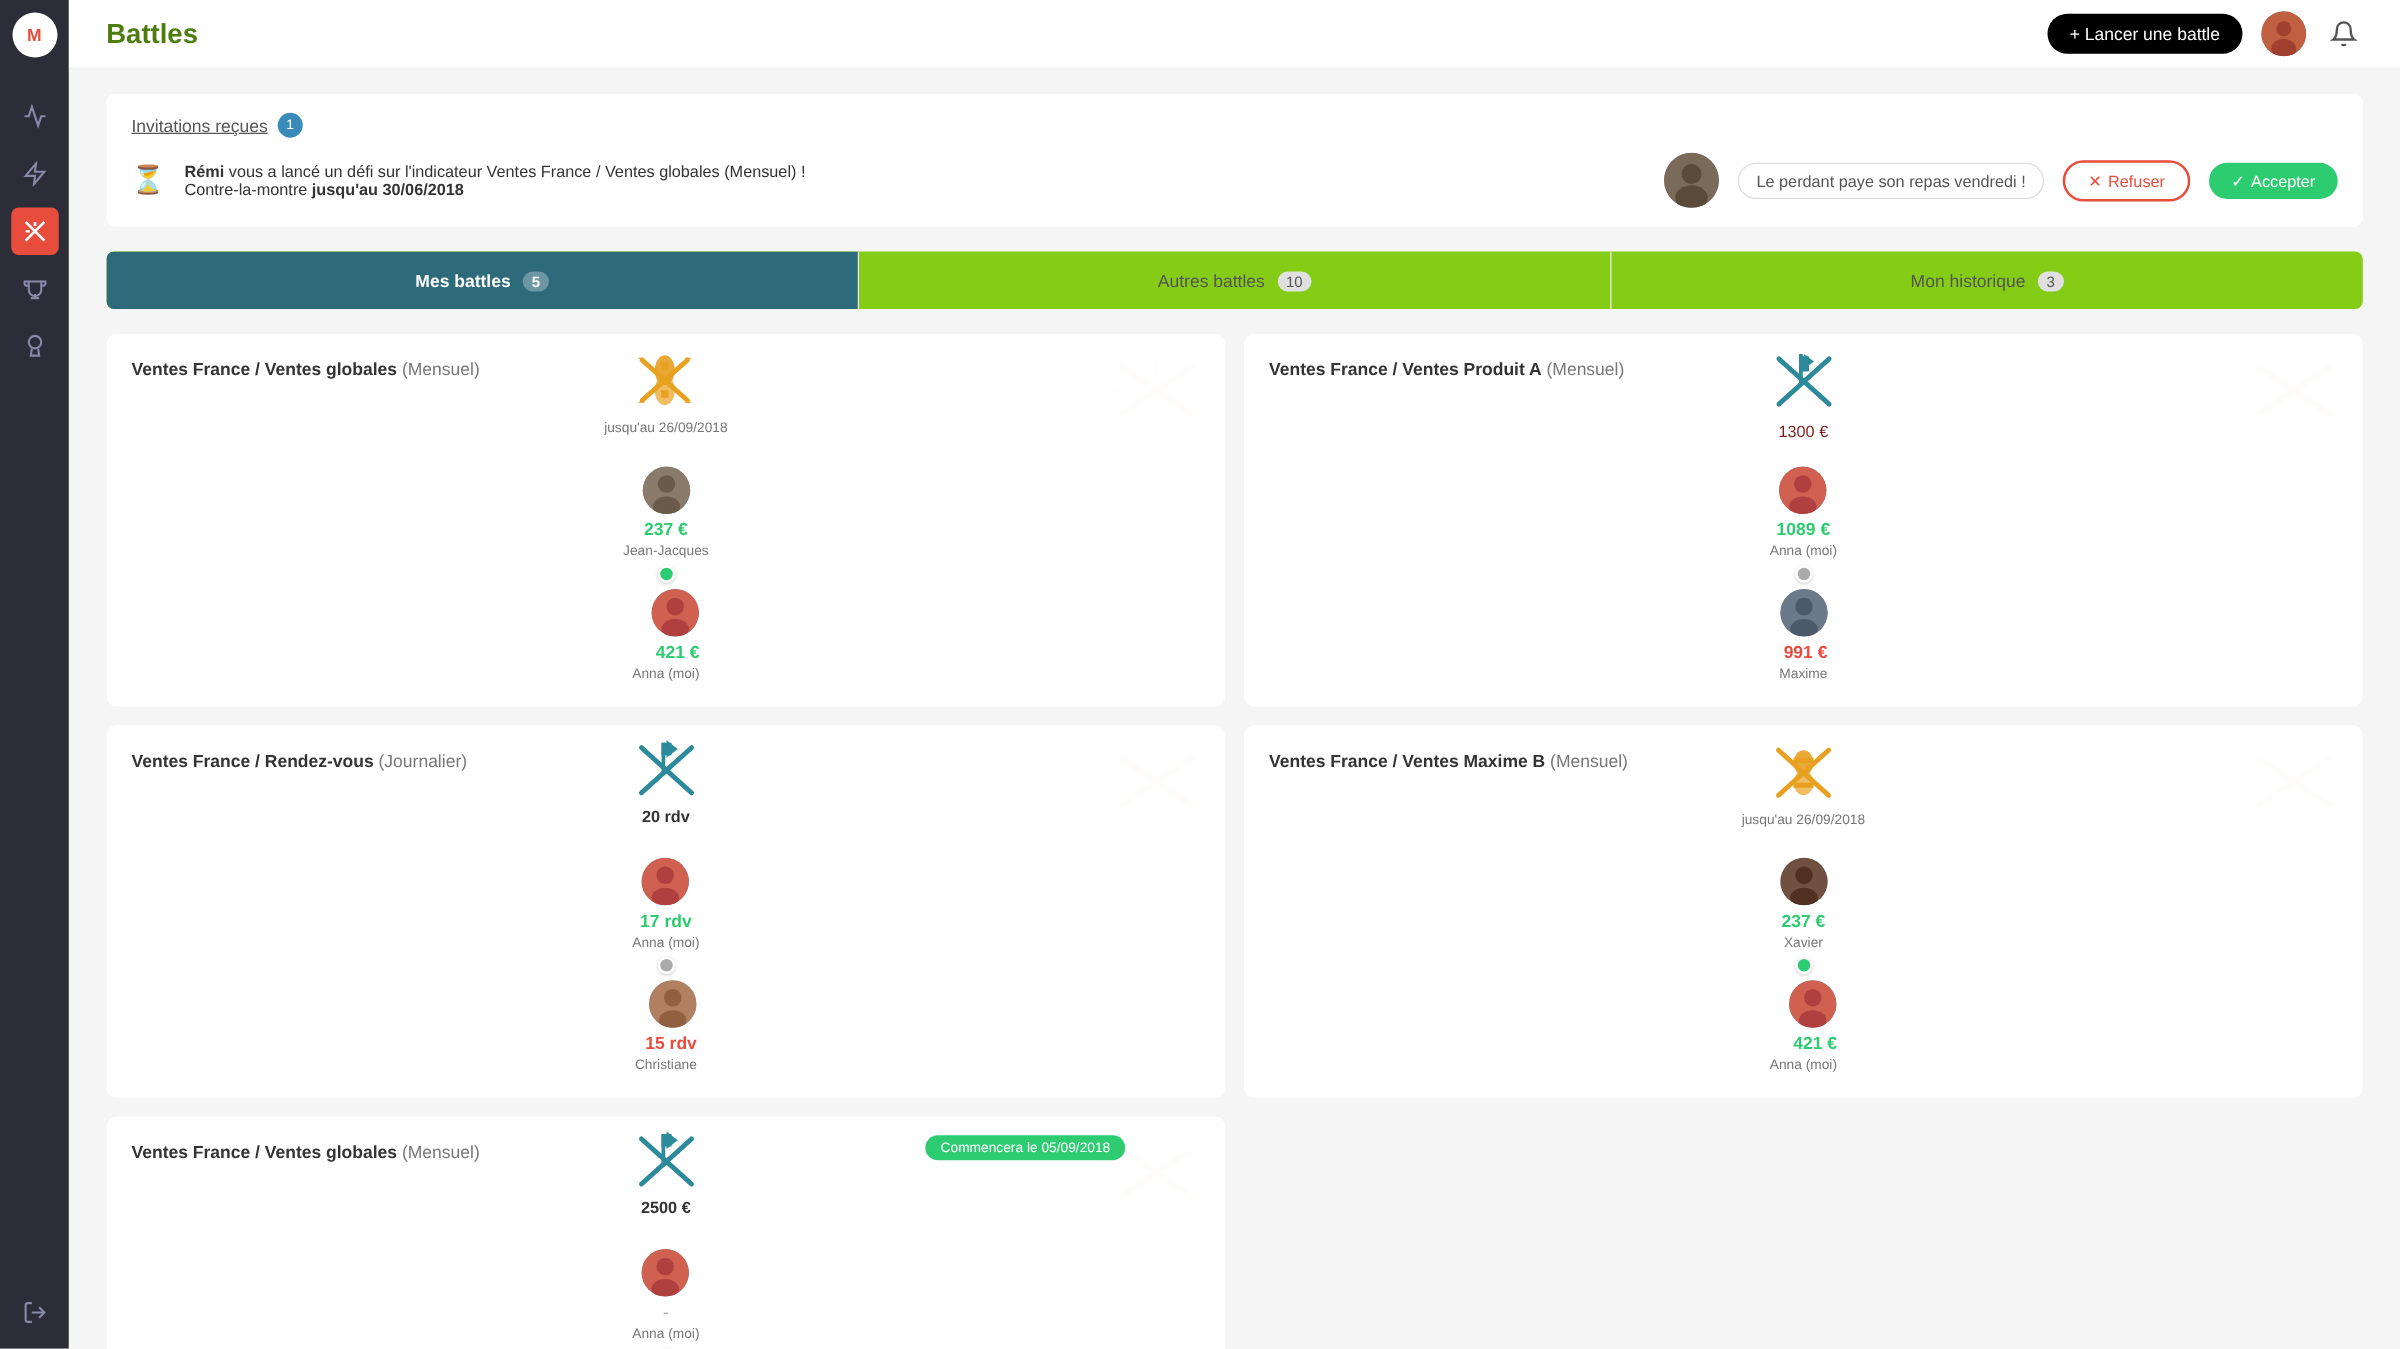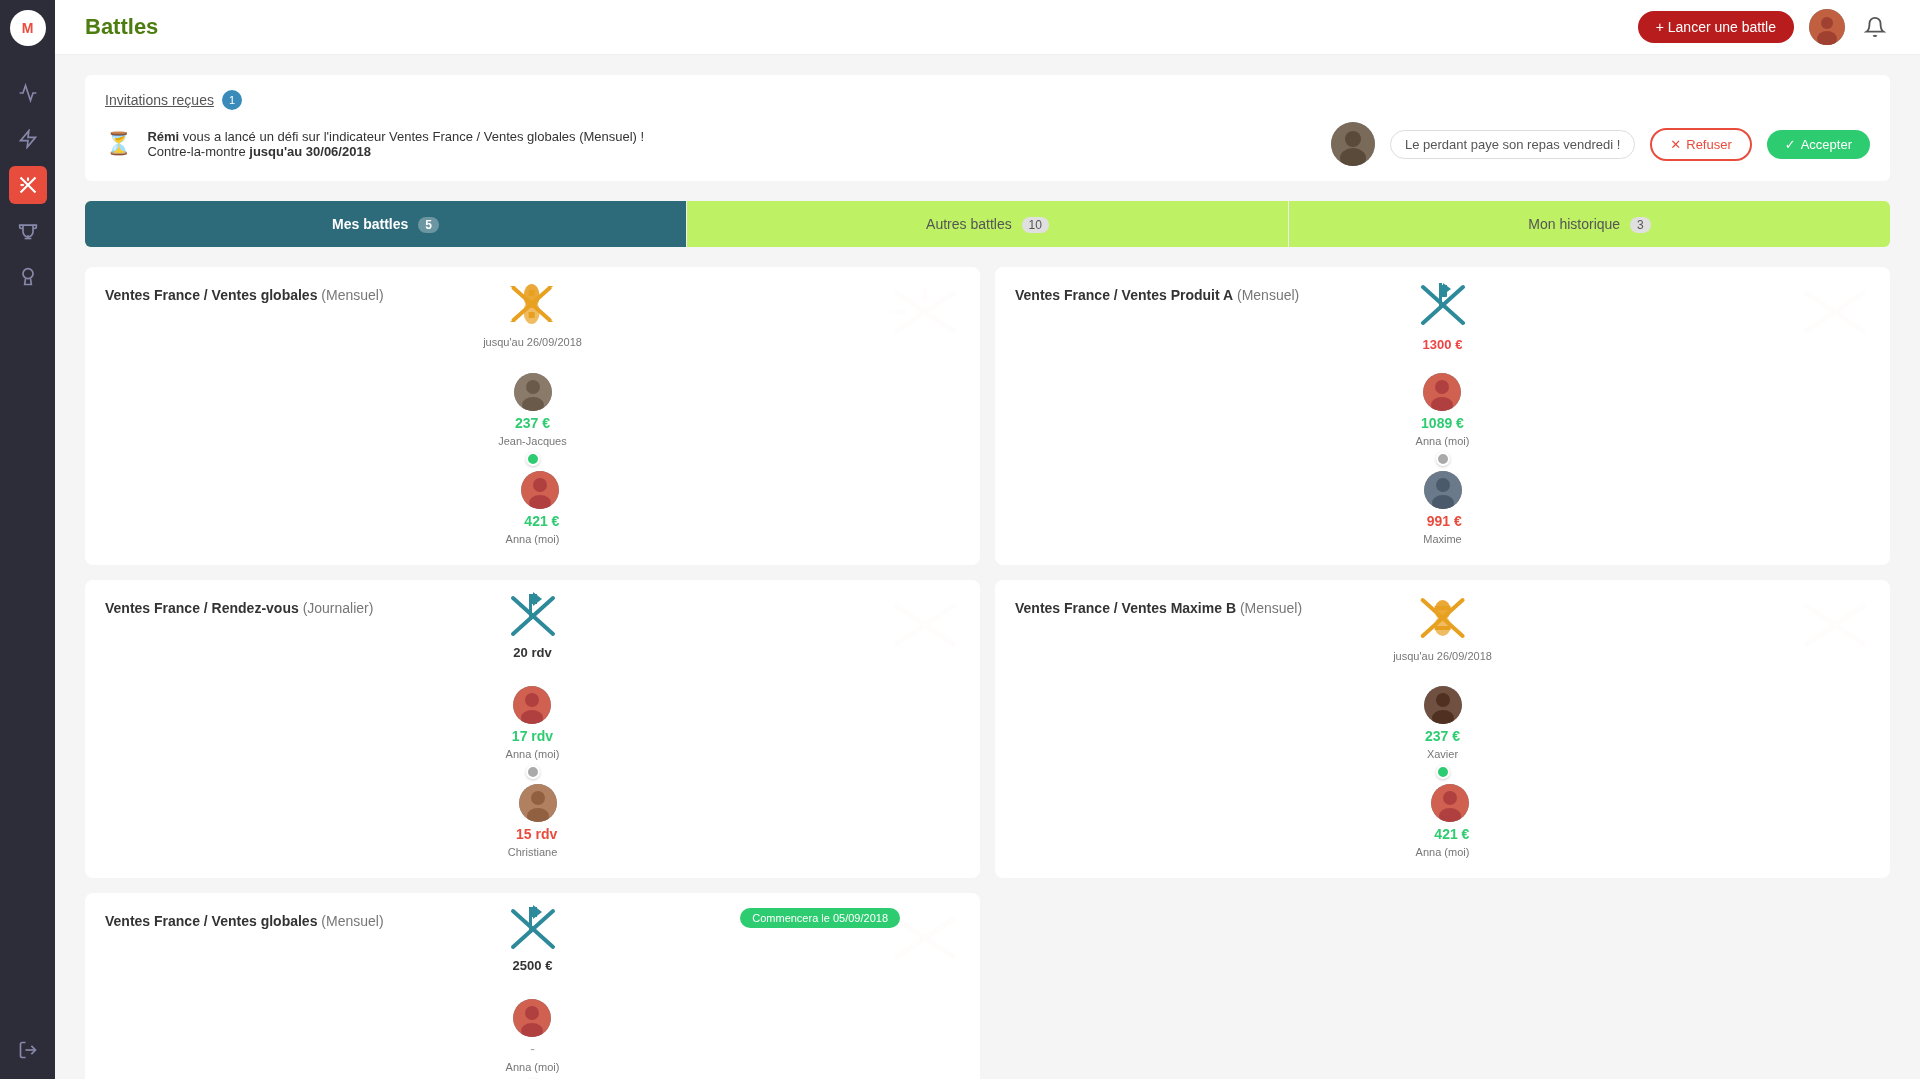--- a/index.html
+++ b/index.html
@@ -63,21 +63,21 @@
       color: #4d7c0f;
       font-weight: 600;
       flex: 1;
     }
     .header-actions {
       display: flex;
       align-items: center;
       gap: 15px;
     }
     .btn-launch {
-      background: #b91c1c;
+      background: #000000;
       color: #fff;
       border: none;
       border-radius: 20px;
       padding: 8px 18px;
       font-size: 14px;
       cursor: pointer;
       display: flex;
       align-items: center;
       gap: 6px;
     }
@@ -168,21 +168,21 @@
       padding: 7px 18px;
       font-size: 13px;
       cursor: pointer;
       display: flex; align-items: center; gap: 5px;
     }
 
     
     .tabs {
       display: flex;
       margin-bottom: 20px;
-      background: #bef264;
+      background: #84cc16;
       border-radius: 6px;
       overflow: hidden;
     }
     .tab {
       flex: 1;
       padding: 15px 20px;
       text-align: center;
       font-size: 14px;
       color: #555;
       cursor: pointer;
@@ -519,21 +519,21 @@
           <svg width="60" height="60" viewBox="0 0 60 60">
             <g transform="translate(30,30)">
               <line x1="-20" y1="-18" x2="20" y2="18" stroke="#2d8a9a" stroke-width="4" stroke-linecap="round"></line>
               <line x1="20" y1="-18" x2="-20" y2="18" stroke="#2d8a9a" stroke-width="4" stroke-linecap="round"></line>
               <rect x="-4" y="-20" width="8" height="12" fill="#2d8a9a" rx="1"></rect>
               <polygon points="-4,-20 4,-20 4,-12 -4,-12" fill="#2d8a9a"></polygon>
               <polygon points="0,-22 8,-16 0,-10" fill="#2d8a9a"></polygon>
               <rect x="-4" y="-22" width="3" height="25" fill="#2d8a9a"></rect>
             </g>
           </svg>
-          <span style="font-size:13px;font-weight:700;color:#ef4444;">1300 €</span>
+          <span style="font-size:13px;font-weight:400;color:#7f1d1d;">1300 €</span>
         </div>
         <div style="margin-top:70px;">
           <div class="battle-players">
             <div class="player-left">
               <div class="player-avatar">
                 <svg viewBox="0 0 38 38" width="38" height="38">
                     <circle cx="19" cy="19" r="19" fill="#d06050"></circle>
                     <circle cx="19" cy="14" r="7" fill="#b04040"></circle>
                     <ellipse cx="19" cy="32" rx="11" ry="8" fill="#b04040"></ellipse>
                   </svg>

